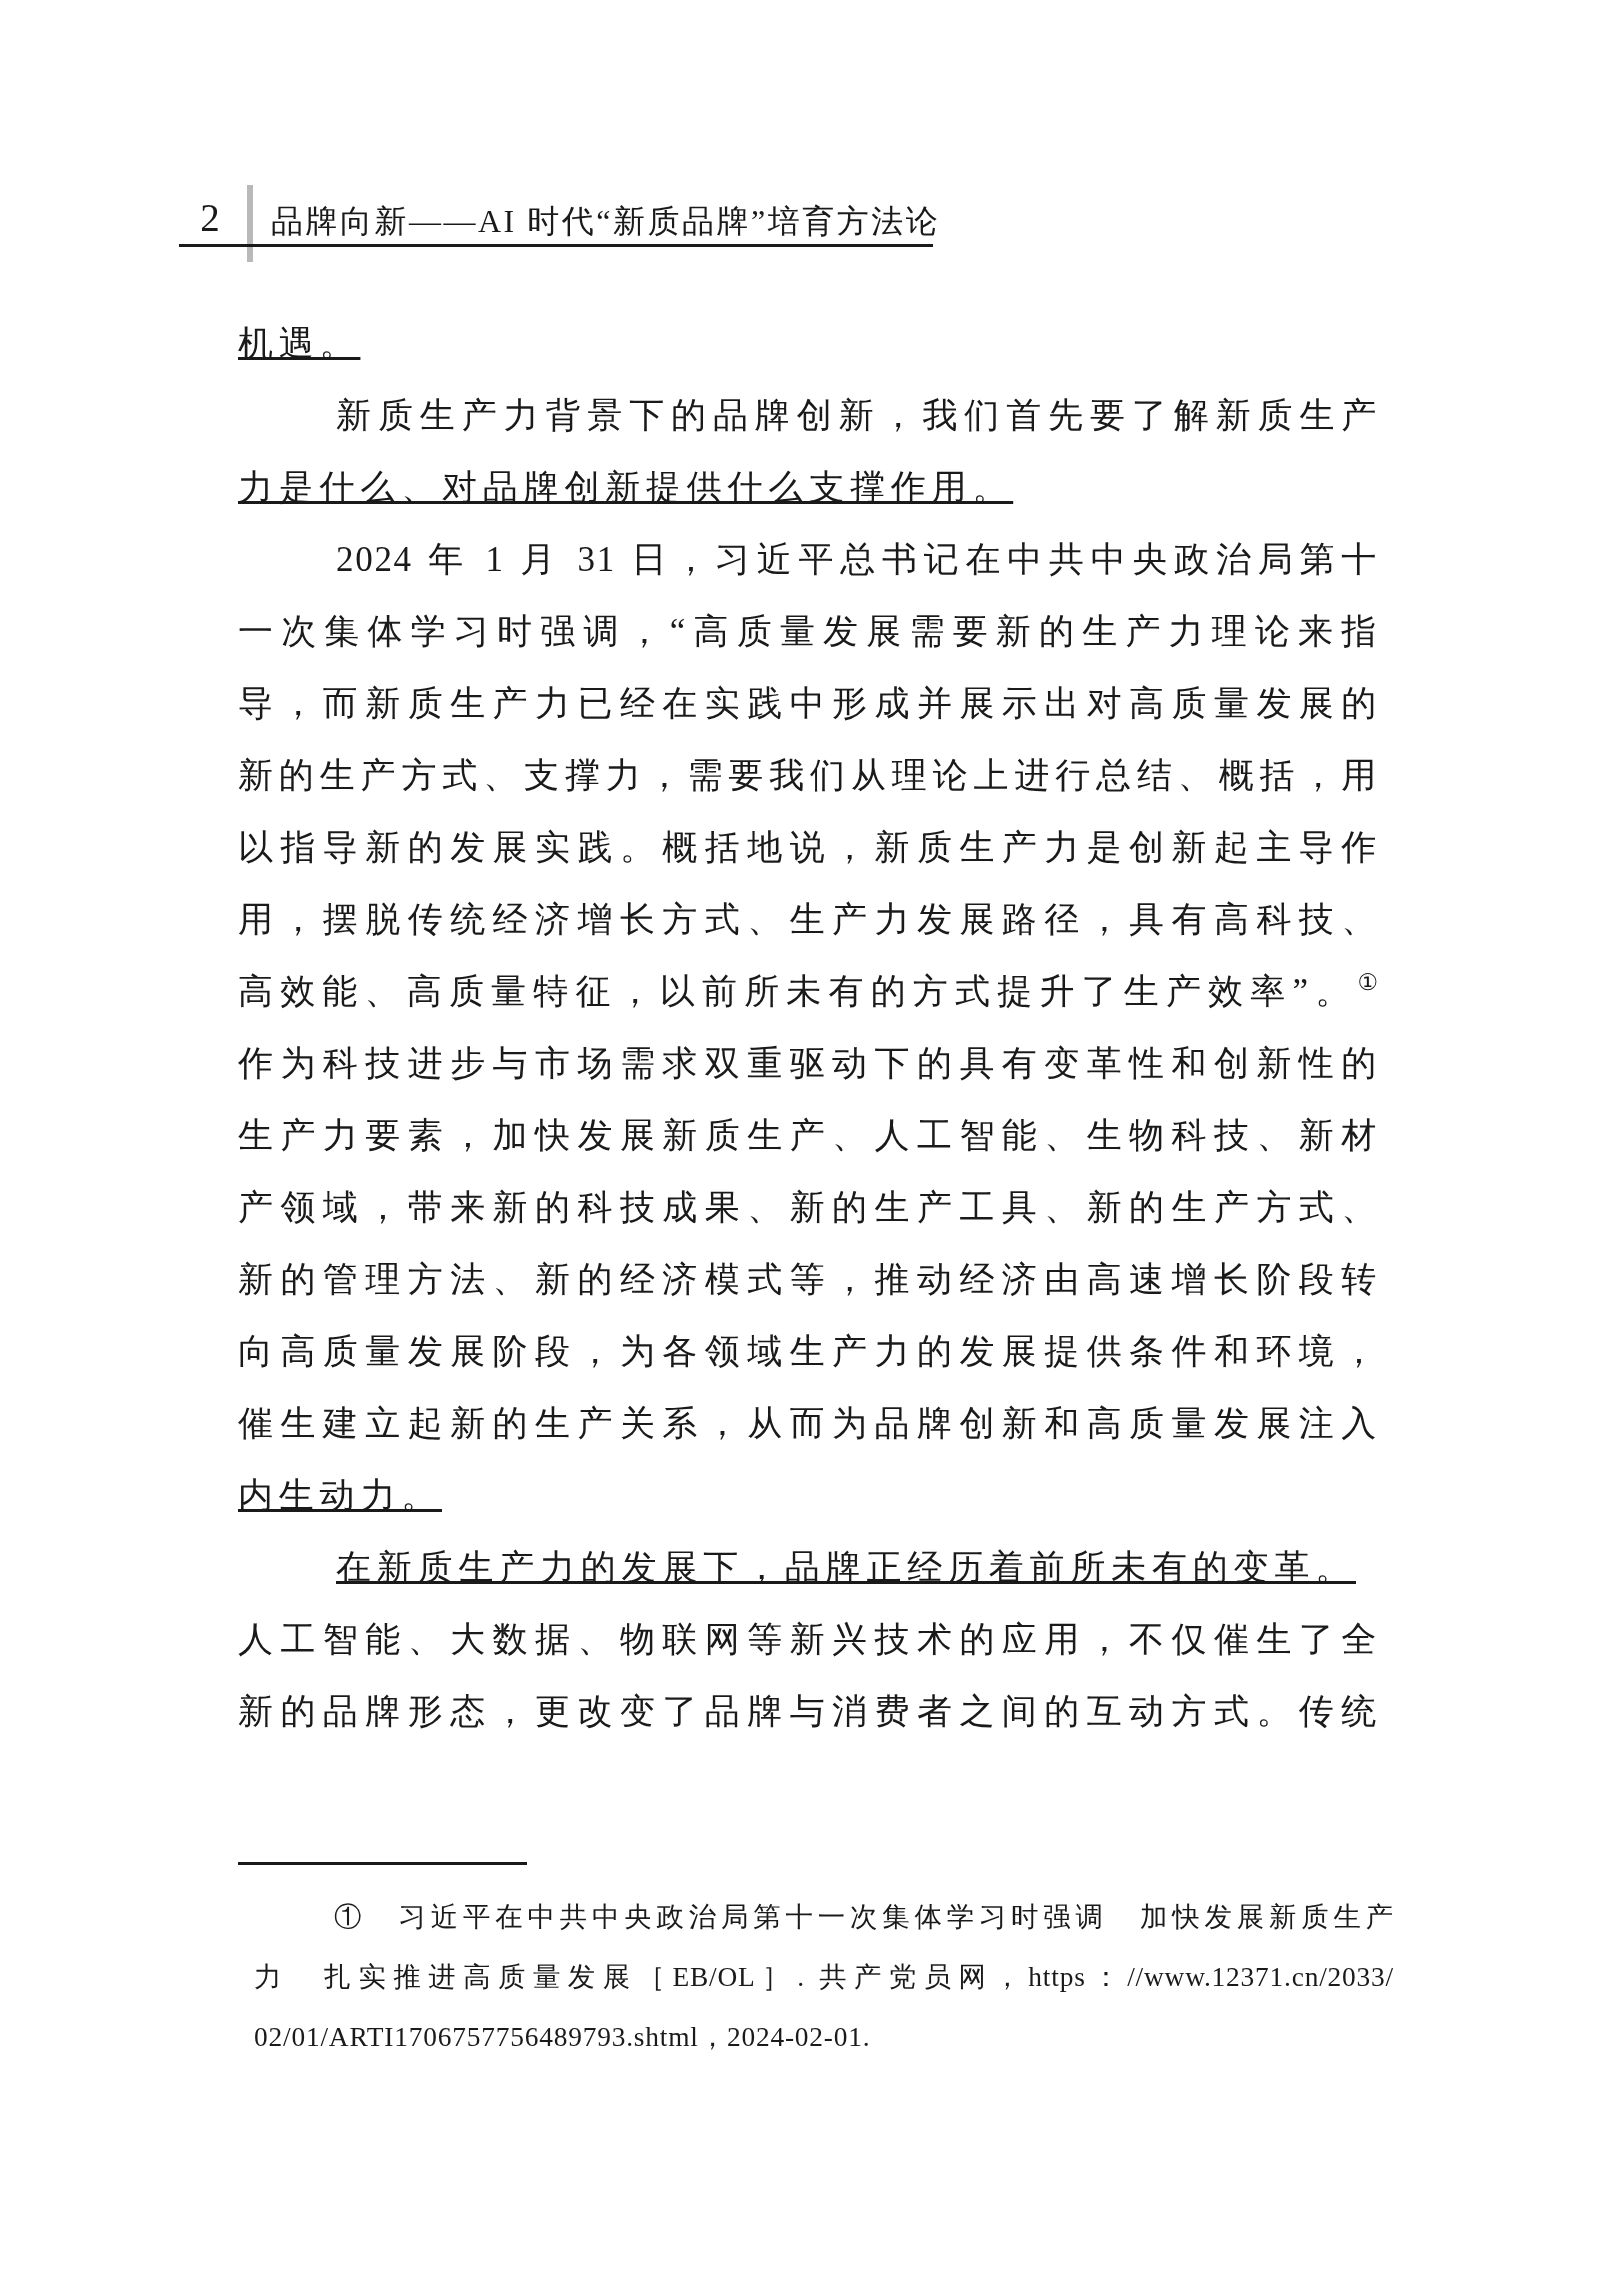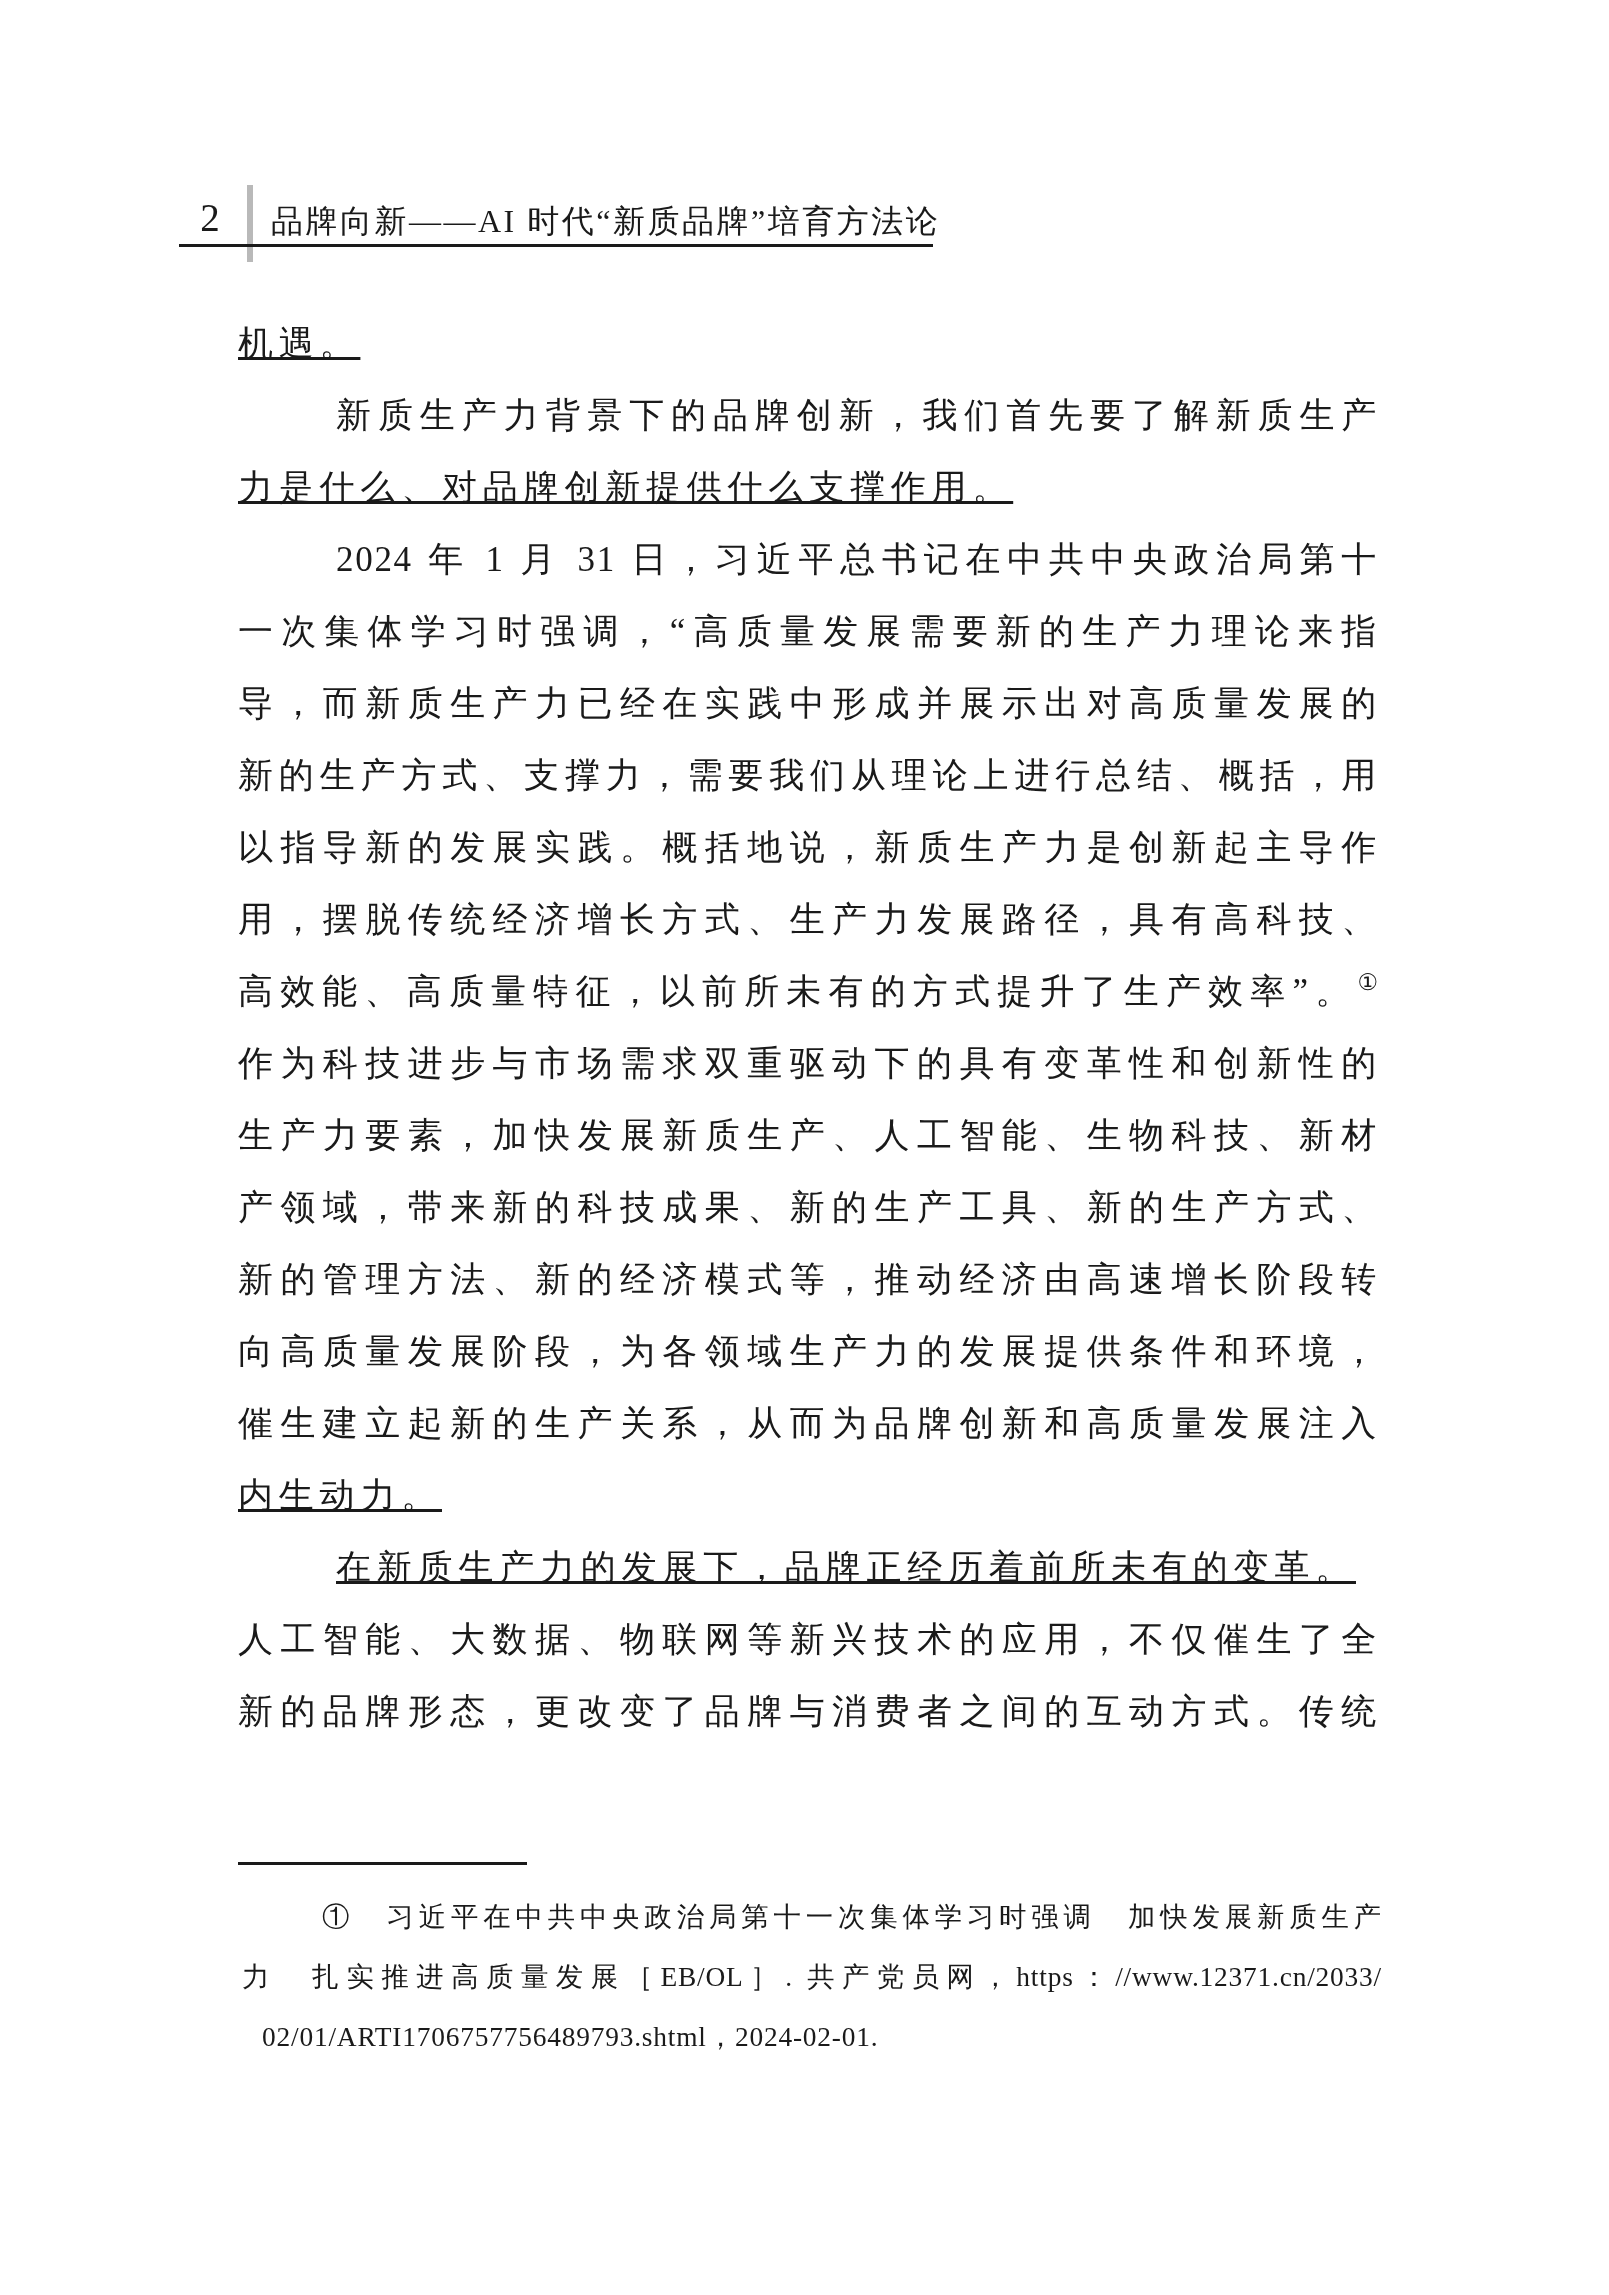--- a/index.html
+++ b/index.html
@@ -51,30 +51,30 @@
   .fnref{
     font-size:23px;line-height:0;
     vertical-align:13.3px;letter-spacing:0;
   }
   
   .fnsep{
     position:absolute;left:238px;top:1862px;
     width:289px;height:2.5px;background:#1a1a1a;
   }
   .footnote{
-    position:absolute;left:242px;top:1887px;width:1140px;
+    position:absolute;left:254px;top:1887px;width:1140px;
   }
   .fline{
     height:60px;line-height:60px;
     font-size:27.4px;letter-spacing:0.8px;
     text-align:justify;text-align-last:justify;
     text-justify:inter-character;
   }
   .fline.findent{text-indent:80px;}
-  .fline.end{text-align:left;text-align-last:left;letter-spacing:0.8px;margin-left:20px;}
+  .fline.end{text-align:left;text-align-last:left;letter-spacing:0.8px;}
 </style>
 </head>
 <body>
 
 <div class="page">
 
   <header>
     <span class="pagenum">2</span>
     <span class="vbar"></span>
     <span class="htitle">品牌向新——AI 时代“新质品牌”培育方法论</span>

